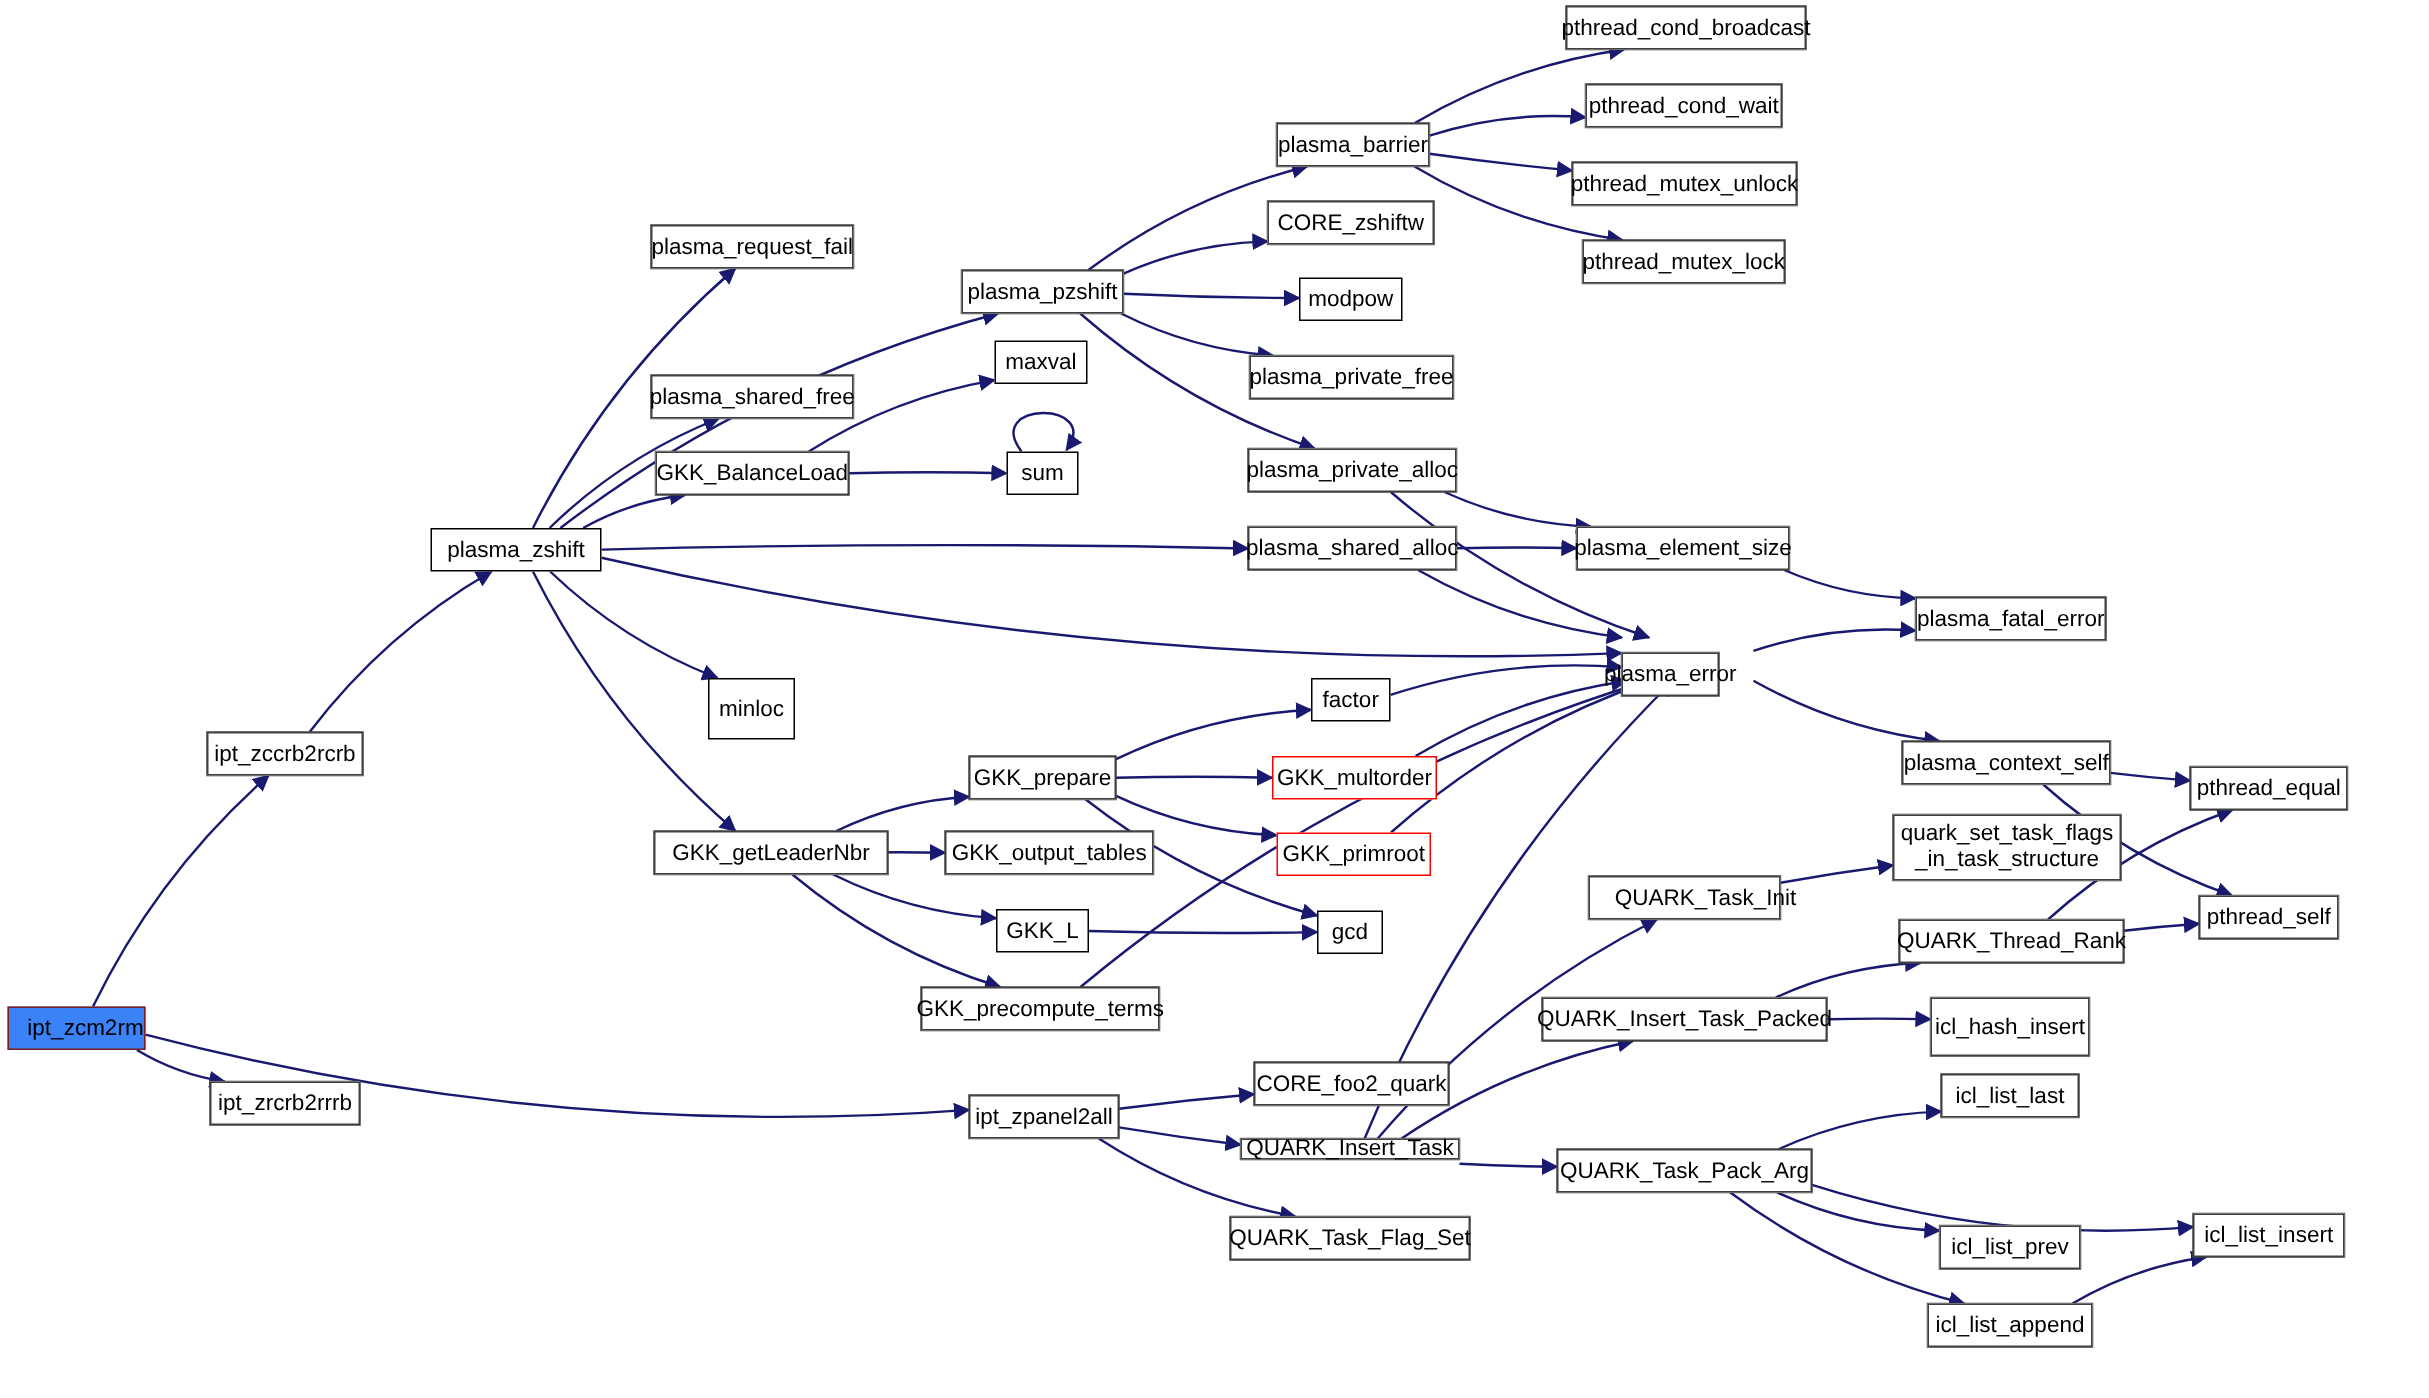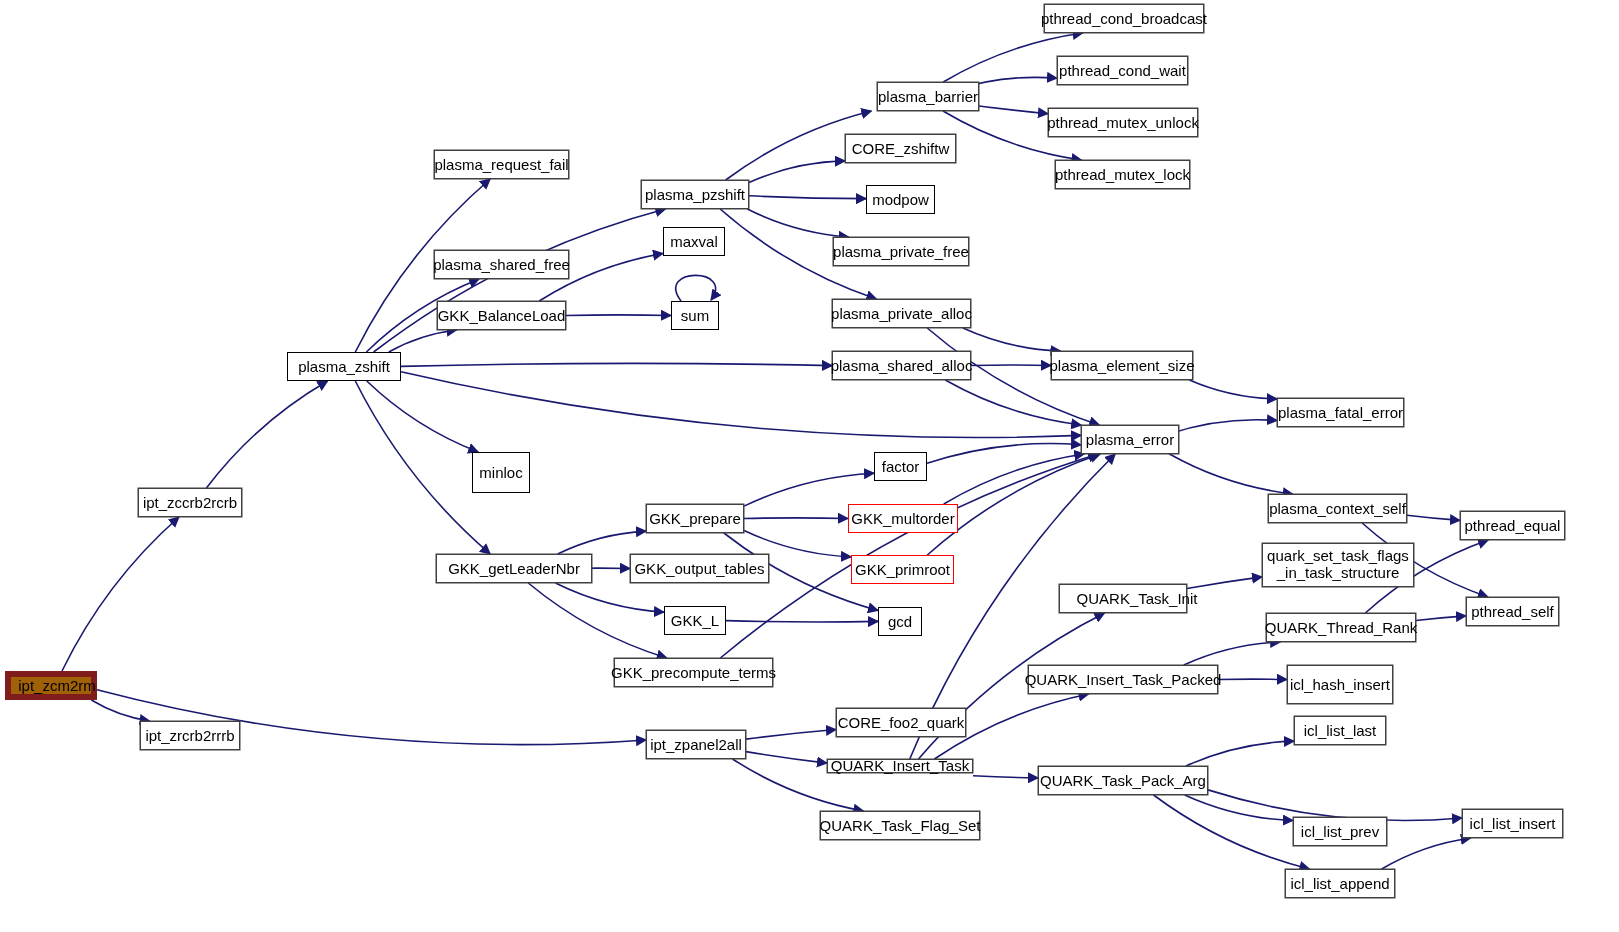--- a/index.html
+++ b/index.html
@@ -19,21 +19,21 @@
     background:#ffffff;
     border:1px solid #000000;
     color:#000000;
     font-size:15px;
     line-height:1.05;
     white-space:pre;
     letter-spacing:0px;
   }
   .node.thick{border:1px solid #404040;box-shadow:0 0 0 0.5px #404040;}
   .node.red{border:1px solid #ff0000;}
-  .node.current{background:#a16207;border:6px solid #7f1d1d;padding-left:12px;}
+  .node.current{background:#3b82f6;border:1px solid #7f1d1d;padding-left:12px;}
   .node.two-line{line-height:1.12;}
 </style>
 </head>
 <body>
 
 <div id="canvas">
   <svg id="edges" viewBox="0 0 1619 932" xmlns="http://www.w3.org/2000/svg">
     <defs>
       <marker id="arrow" viewBox="0 0 10 10" refX="9" refY="5" markerWidth="7" markerHeight="7" orient="auto-start-reverse">
         <path d="M 0 0 L 10 5 L 0 10 z" fill="#191970"></path>
@@ -111,32 +111,32 @@
       <div class="node thick" style="left: 140px; top: 721px; width: 100px; height: 29px;">ipt_zrcrb2rrrb</div>
       <div class="node plain" style="left: 287px; top: 352px; width: 114px; height: 29px;">plasma_zshift</div>
       <div class="node thick" style="left: 434px; top: 150px; width: 135px; height: 29px;">plasma_request_fail</div>
       <div class="node thick" style="left: 434px; top: 250px; width: 135px; height: 29px;">plasma_shared_free</div>
       <div class="node thick" style="left: 437px; top: 301px; width: 129px; height: 29px;">GKK_BalanceLoad</div>
       <div class="node plain" style="left: 472px; top: 452px; width: 58px; height: 41px;">minloc</div>
       <div class="node thick" style="left: 436px; top: 554px; width: 156px; height: 29px;">GKK_getLeaderNbr</div>
       <div class="node thick" style="left: 641px; top: 180px; width: 108px; height: 29px;">plasma_pzshift</div>
       <div class="node plain" style="left: 663px; top: 227px; width: 62px; height: 29px;">maxval</div>
       <div class="node plain" style="left: 671px; top: 301px; width: 48px; height: 29px;">sum</div>
-      <div class="node thick" style="left: 851px; top: 82px; width: 102px; height: 29px; margin-left: 26px;">plasma_barrier</div>
+      <div class="node thick" style="left: 851px; top: 82px; width: 102px; height: 29px;">plasma_barrier</div>
       <div class="node thick" style="left: 845px; top: 134px; width: 111px; height: 29px;">CORE_zshiftw</div>
       <div class="node plain" style="left: 866px; top: 185px; width: 69px; height: 29px;">modpow</div>
       <div class="node thick" style="left: 833px; top: 237px; width: 136px; height: 29px;">plasma_private_free</div>
       <div class="node thick" style="left: 832px; top: 299px; width: 139px; height: 29px;">plasma_private_alloc</div>
       <div class="node thick" style="left: 832px; top: 351px; width: 139px; height: 29px;">plasma_shared_alloc</div>
       <div class="node thick" style="left: 1044px; top: 4px; width: 160px; height: 29px;">pthread_cond_broadcast</div>
       <div class="node thick" style="left: 1057px; top: 56px; width: 131px; height: 29px;">pthread_cond_wait</div>
       <div class="node thick" style="left: 1048px; top: 108px; width: 150px; height: 29px;">pthread_mutex_unlock</div>
       <div class="node thick" style="left: 1055px; top: 160px; width: 135px; height: 29px;">pthread_mutex_lock</div>
       <div class="node thick" style="left: 1051px; top: 351px; width: 142px; height: 29px;">plasma_element_size</div>
-      <div class="node thick" style="left: 1081px; top: 425px; width: 98px; height: 29px;">plasma_error</div>
+      <div class="node thick" style="left: 1081px; top: 435px; width: 65px; height: 29px;">plasma_error</div>
       <div class="node thick" style="left: 1277px; top: 398px; width: 127px; height: 29px;">plasma_fatal_error</div>
       <div class="node plain" style="left: 874px; top: 452px; width: 53px; height: 29px;">factor</div>
       <div class="node thick" style="left: 646px; top: 504px; width: 98px; height: 29px;">GKK_prepare</div>
       <div class="node red" style="left: 848px; top: 504px; width: 110px; height: 29px;">GKK_multorder</div>
       <div class="node red" style="left: 851px; top: 555px; width: 103px; height: 29px;">GKK_primroot</div>
       <div class="node thick" style="left: 630px; top: 554px; width: 139px; height: 29px;">GKK_output_tables</div>
       <div class="node plain" style="left: 664px; top: 606px; width: 62px; height: 29px;">GKK_L</div>
       <div class="node plain" style="left: 878px; top: 607px; width: 44px; height: 29px;">gcd</div>
       <div class="node thick" style="left: 614px; top: 658px; width: 159px; height: 29px;">GKK_precompute_terms</div>
       <div class="node thick" style="left: 1268px; top: 494px; width: 139px; height: 29px;">plasma_context_self</div>

